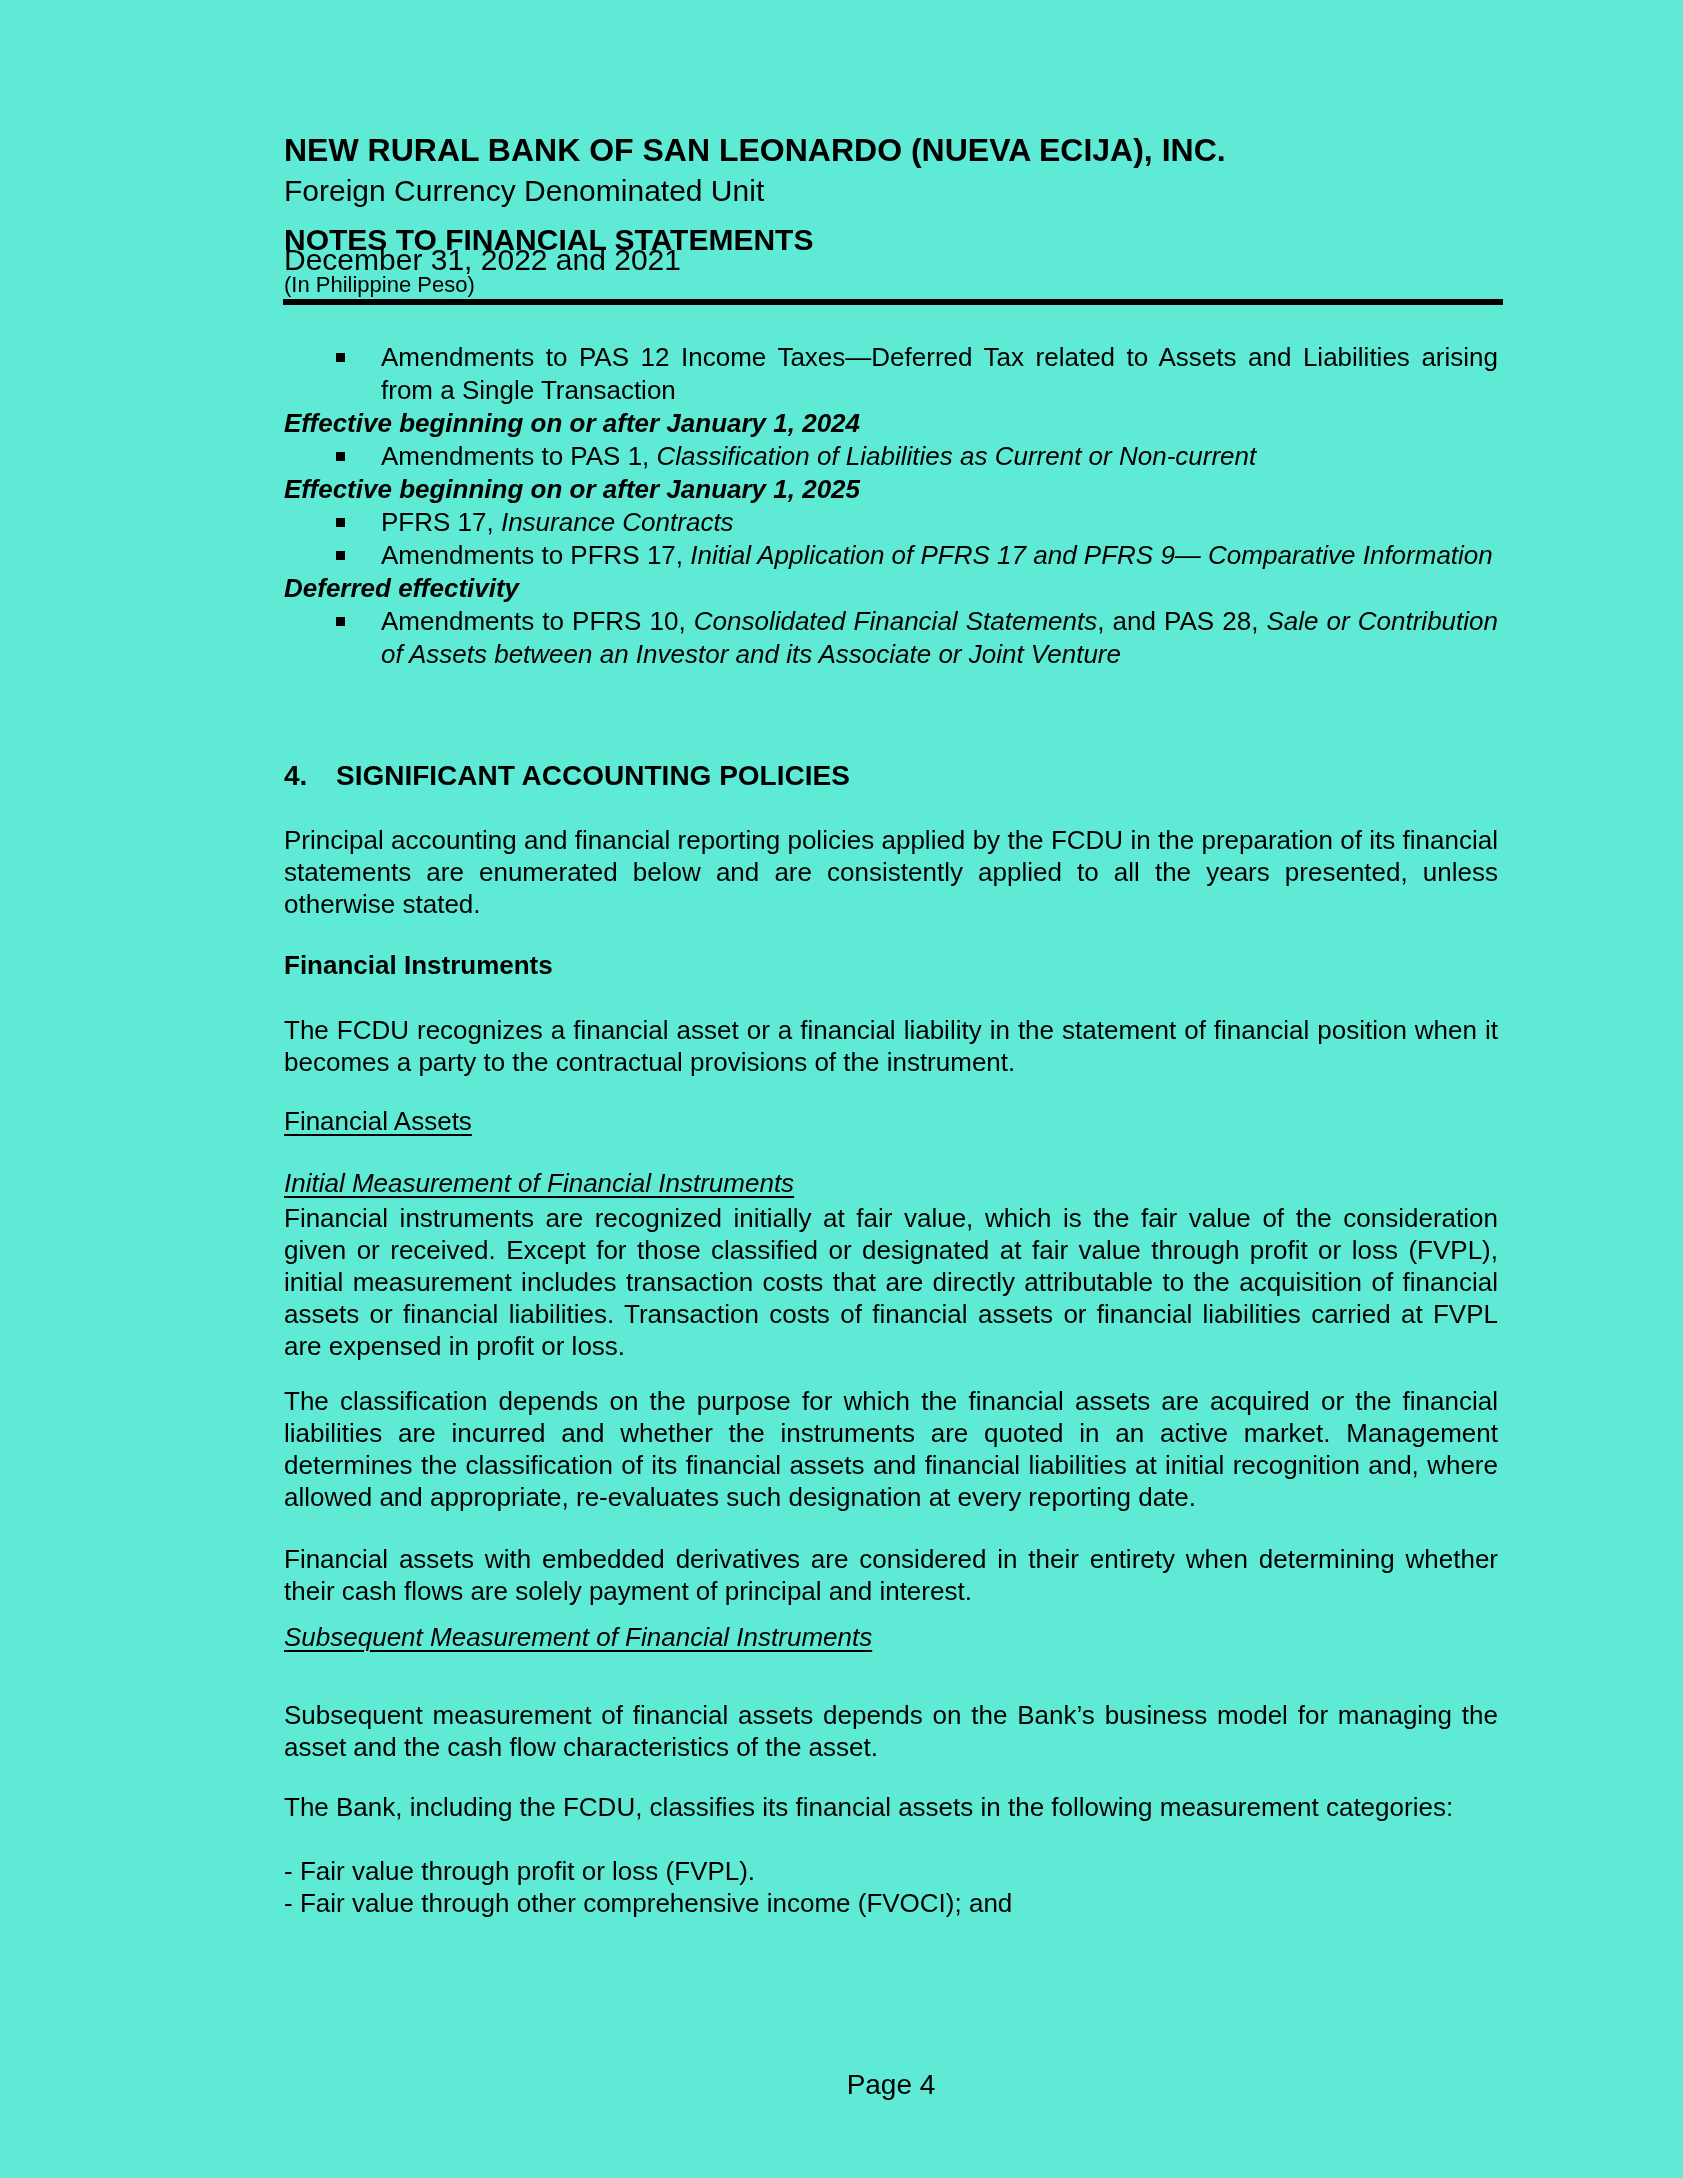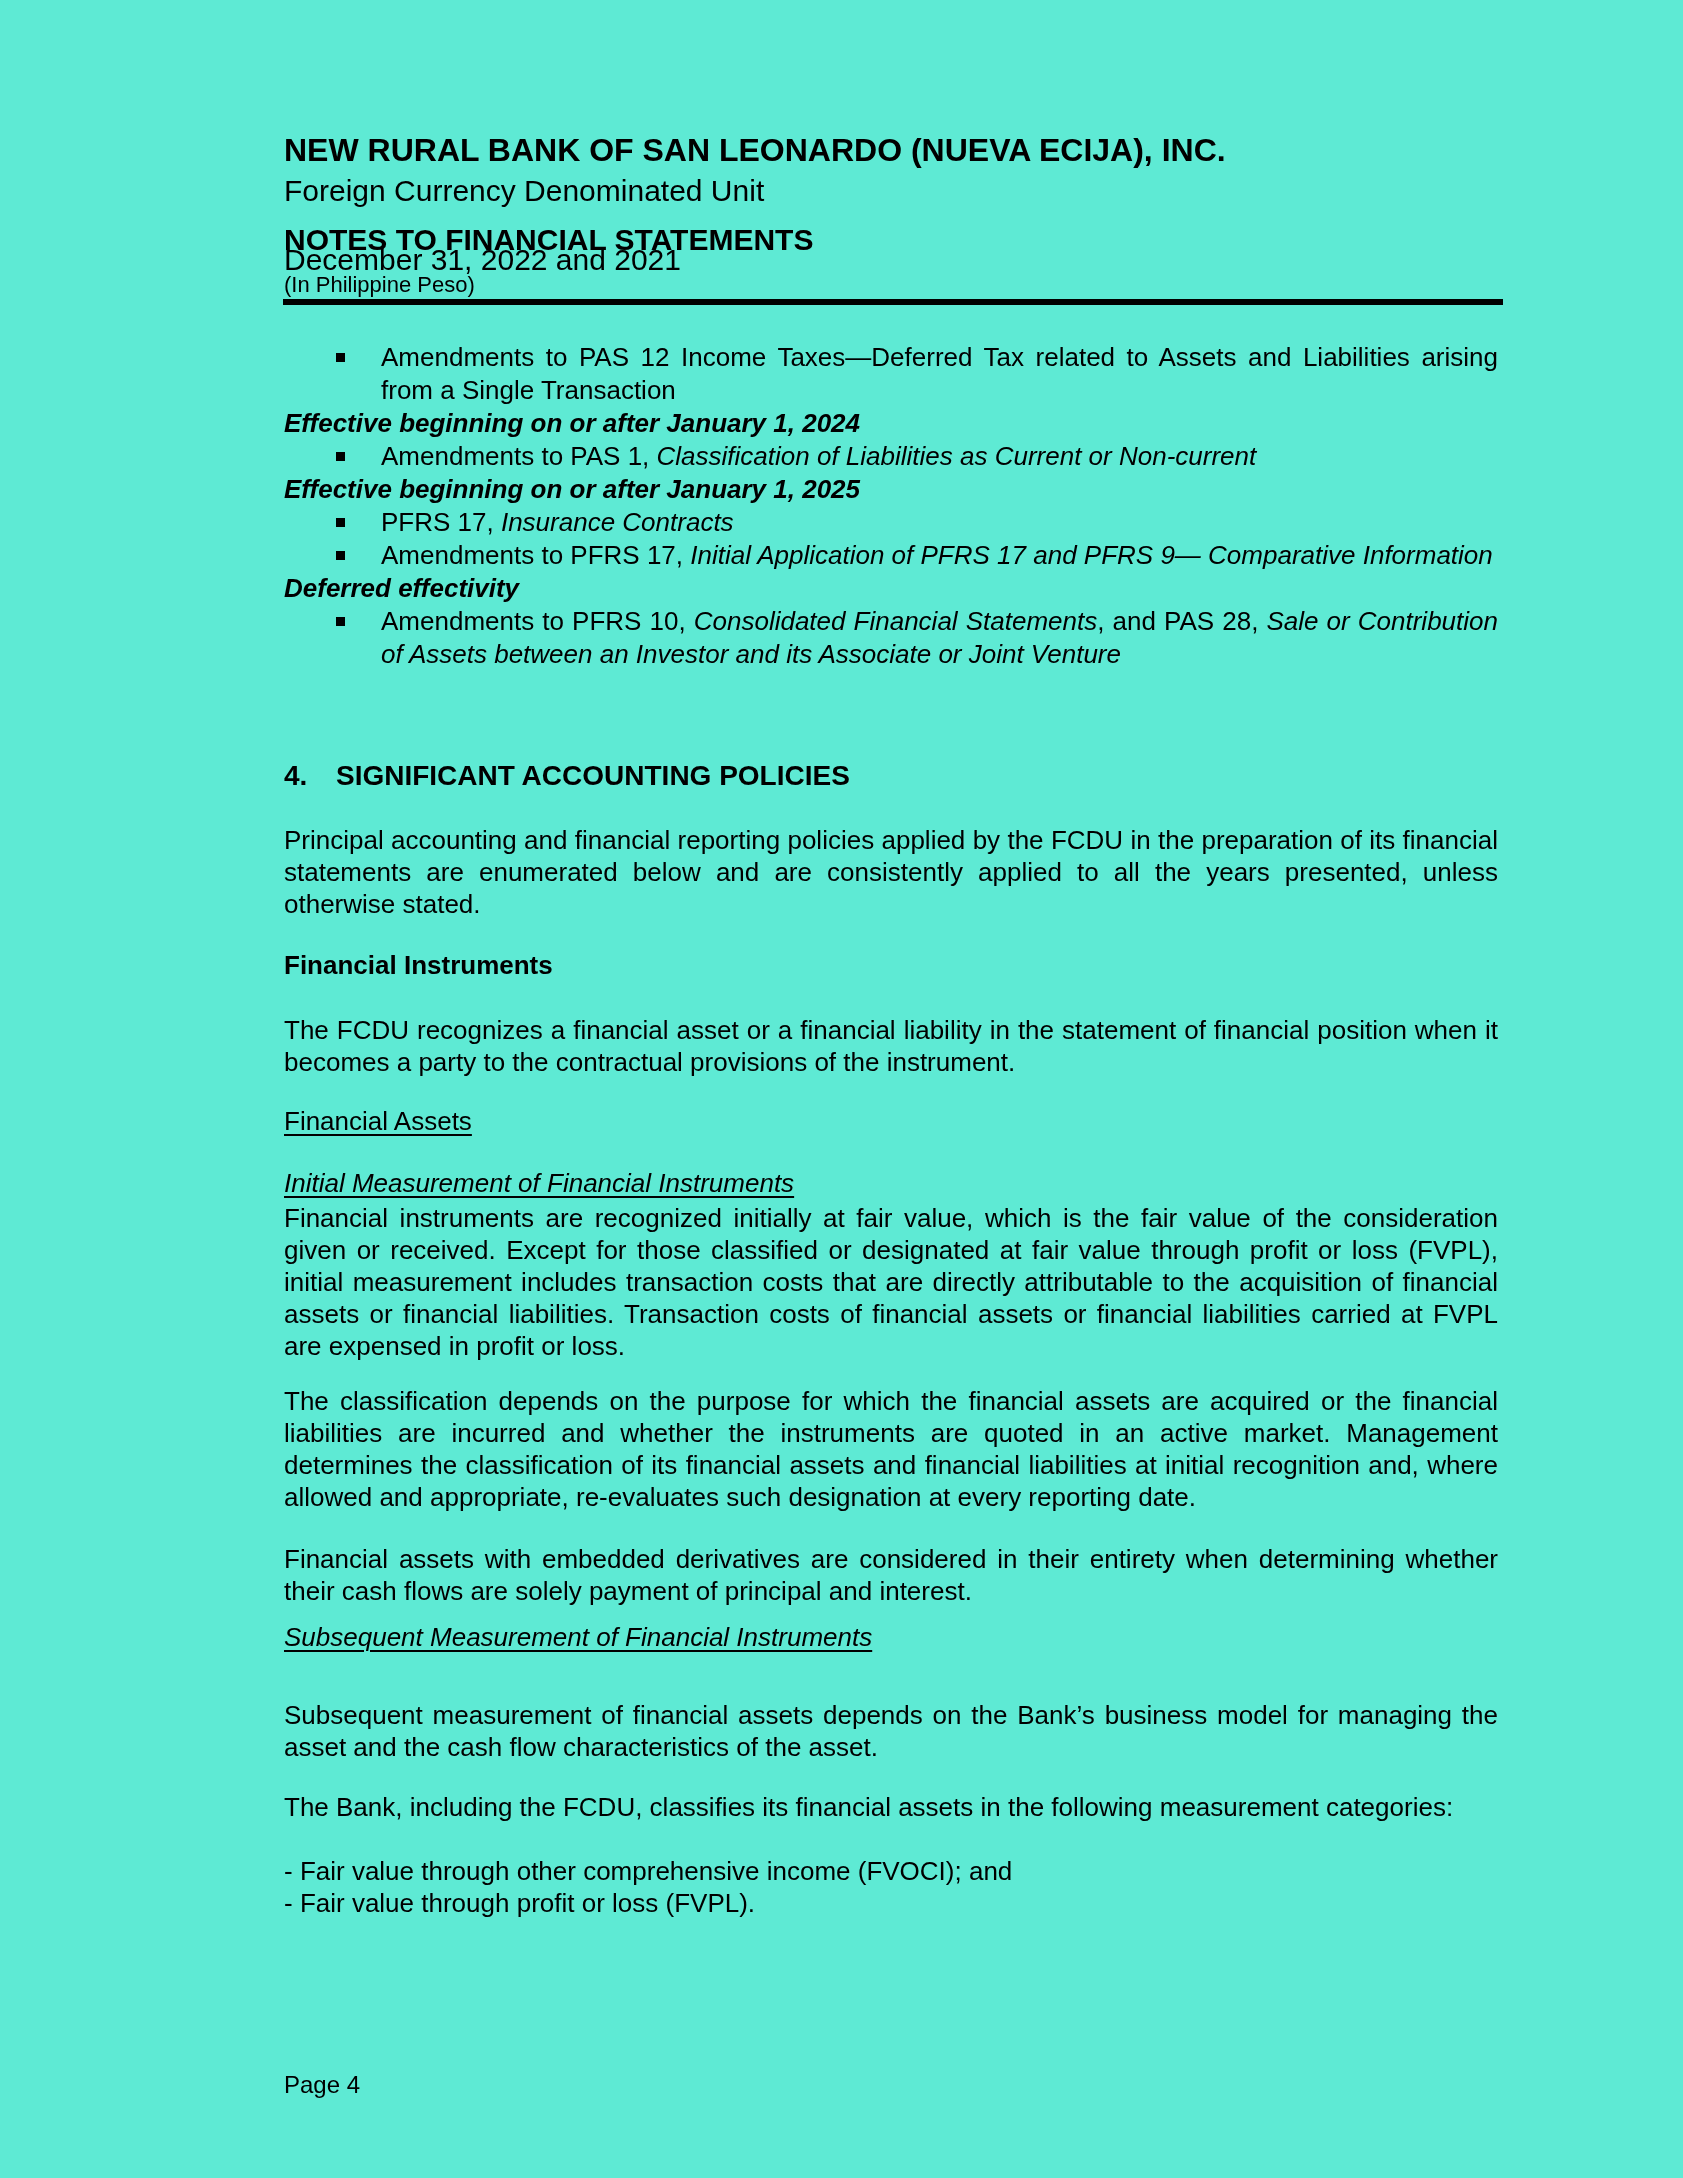--- a/index.html
+++ b/index.html
@@ -108,23 +108,23 @@
   .h-italic-underline {
     font-size: 26px;
     font-style: italic;
     line-height: 32px;
     text-decoration: underline;
     text-decoration-thickness: 2px;
     text-underline-offset: 4px;
   }
   .cat-list { font-size: 26px; line-height: 32px; }
   .page-footer {
-    font-size: 24px;
+    font-size: 28px;
     line-height: 30px;
-    text-align: left;
+    text-align: center;
     padding-right: 13px;
   }
 </style>
 </head>
 <body>
 
 <div class="page">
   <div class="content">
 
     <div class="abs doc-title" style="top:131px;">NEW RURAL BANK OF SAN LEONARDO (NUEVA ECIJA), INC.</div>
@@ -187,21 +187,21 @@
 
     <div class="abs body-text" style="top:1543px;">Financial assets with embedded derivatives are considered in their entirety when determining whether their cash flows are solely payment of principal and interest.</div>
 
     <div class="abs h-italic-underline" style="top:1621px; width:auto;">Subsequent Measurement of Financial Instruments</div>
 
     <div class="abs body-text" style="top:1699px;">Subsequent measurement of financial assets depends on the Bank’s business model for managing the asset and the cash flow characteristics of the asset.</div>
 
     <div class="abs body-text" style="top:1791px;">The Bank, including the FCDU, classifies its financial assets in the following measurement categories:</div>
 
     <div class="abs cat-list" style="top:1855px;">
+      <div>- Fair value through profit or loss (FVPL).</div>
       <div>- Fair value through other comprehensive income (FVOCI); and</div>
-      <div>- Fair value through profit or loss (FVPL).</div>
     </div>
 
     <div class="abs page-footer" style="top:2070px;">Page 4</div>
 
   </div>
 </div>
 
 
 </body></html>

